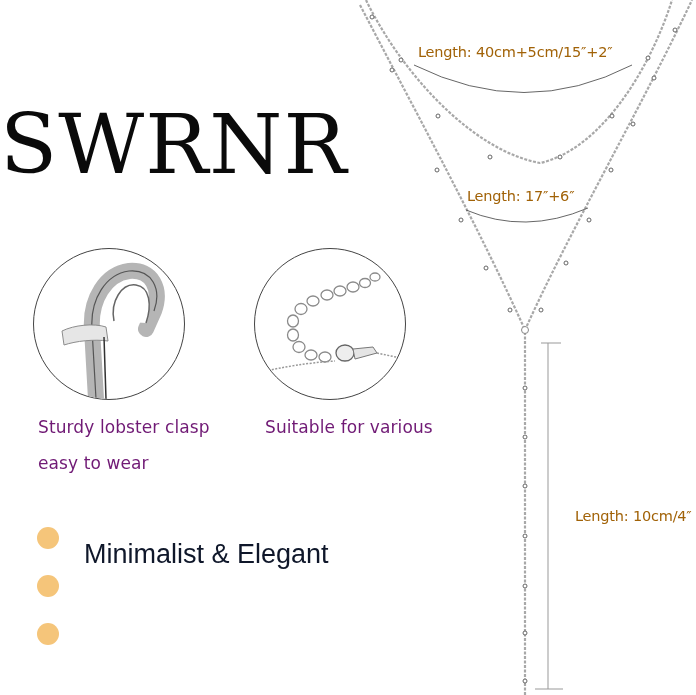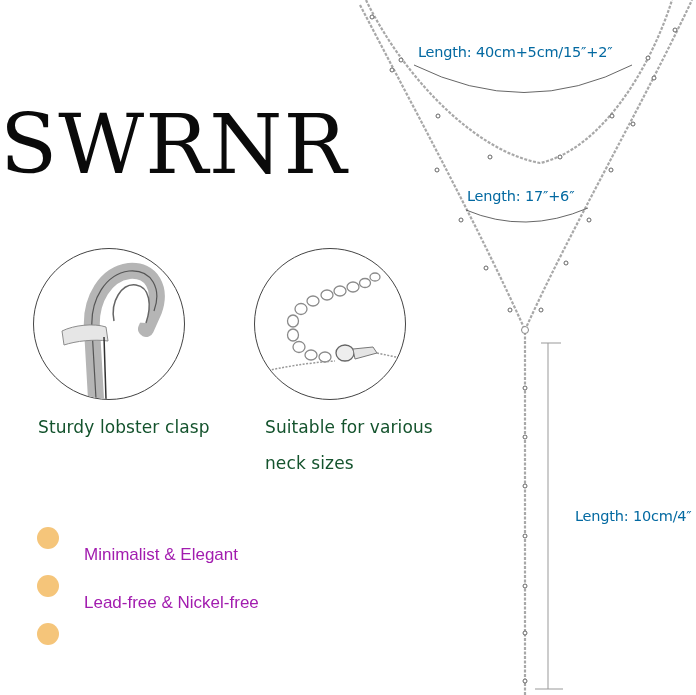--- a/index.html
+++ b/index.html
@@ -1,26 +1,26 @@
 <!DOCTYPE html>
 <html><head>
   <meta charset="utf-8">
   <style>
     html, body { margin: 0; padding: 0; background: #ffffff; }
     body { width: 696px; height: 695px; position: relative; overflow: hidden; font-family: "DejaVu Sans", sans-serif; color: #111; }
     .brand { position: absolute; left: 0; top: 104px; width: 370px; font-family: "DejaVu Serif", "Liberation Serif", serif; font-size: 82px; letter-spacing: 1px; line-height: 1; color: #0a0a0a; font-weight: normal; transform: scaleX(1.02); transform-origin: left; }
     .circle { position: absolute; width: 150px; height: 150px; border: 1px solid #444; border-radius: 50%; overflow: hidden; background: #fff; }
     .circle svg { position: absolute; left: 0; top: 0; }
-    .feature-text { position: absolute; font-family: "DejaVu Sans", sans-serif; font-size: 17px; line-height: 36px; color: #14532d; letter-spacing: 0.1px; }
+    .feature-text { position: absolute; font-family: "DejaVu Sans", sans-serif; font-size: 17px; line-height: 36px; color: #701a75; letter-spacing: 0.1px; }
     .bullets { position: absolute; left: 37px; top: 514px; }
     .bullet-row { display: flex; align-items: center; height: 48px; }
     .dot { width: 22px; height: 22px; border-radius: 50%; margin-right: 25px; }
-    .bullet-label { font-family: "Liberation Sans", sans-serif; font-size: 17px; color: #a21caf; margin-top: 33px; }
+    .bullet-label { font-family: "Liberation Sans", sans-serif; font-size: 27px; color: #0f172a; margin-top: 33px; }
     .art { position: absolute; left: 0; top: 0; }
-    .len-label { position: absolute; font-family: "DejaVu Sans", sans-serif; font-size: 14.5px; color: #0369a1; white-space: nowrap; letter-spacing: -0.2px; }
+    .len-label { position: absolute; font-family: "DejaVu Sans", sans-serif; font-size: 14.5px; color: #a16207; white-space: nowrap; letter-spacing: -0.2px; }
   </style>
 </head>
 <body>
 
 <svg class="art" width="696" height="695" viewBox="0 0 696 695" xmlns="http://www.w3.org/2000/svg">
   <defs>
     <pattern id="links" width="5" height="5" patternUnits="userSpaceOnUse">
       <circle cx="2.5" cy="2.5" r="1.6" fill="none" stroke="#9a9a9a" stroke-width="0.8"></circle>
     </pattern>
   </defs>
@@ -109,31 +109,30 @@
     </g>
     <ellipse cx="90" cy="104" rx="9" ry="8" fill="#eee" stroke="#666" stroke-width="1.3"></ellipse>
     <path d="M98,100 L118,98 L122,104 L100,110 Z" fill="#e5e5e5" stroke="#777" stroke-width="1"></path>
     <path d="M10,122 C30,118 50,114 80,112" fill="none" stroke="#999" stroke-width="1.5" stroke-dasharray="2 1.5"></path>
     <path d="M122,104 L150,110" fill="none" stroke="#999" stroke-width="1.5" stroke-dasharray="2 1.5"></path>
   </svg>
 </div>
 
 <div class="feature-text" style="left:38px; top:409px;">
   <div>Sturdy lobster clasp</div>
+  <div>easy to wear</div>
 </div>
-<div class="feature-text" style="left:265px; top:409px;">
+<div class="feature-text" style="left:265px; top:409px;text-align:center;">
   <div>Suitable for various</div>
-  <div>neck sizes</div>
 </div>
 
 <div class="bullets">
   <div class="bullet-row">
     <span class="dot" style="background: rgb(245, 197, 122);"></span>
     <span class="bullet-label">Minimalist &amp; Elegant</span>
   </div>
   <div class="bullet-row">
     <span class="dot" style="background: rgb(245, 197, 122);"></span>
-    <span class="bullet-label">Lead-free &amp; Nickel-free</span>
   </div>
   <div class="bullet-row">
     <span class="dot" style="background: rgb(245, 197, 122);"></span>
   </div>
 </div>
 
 </body></html>

